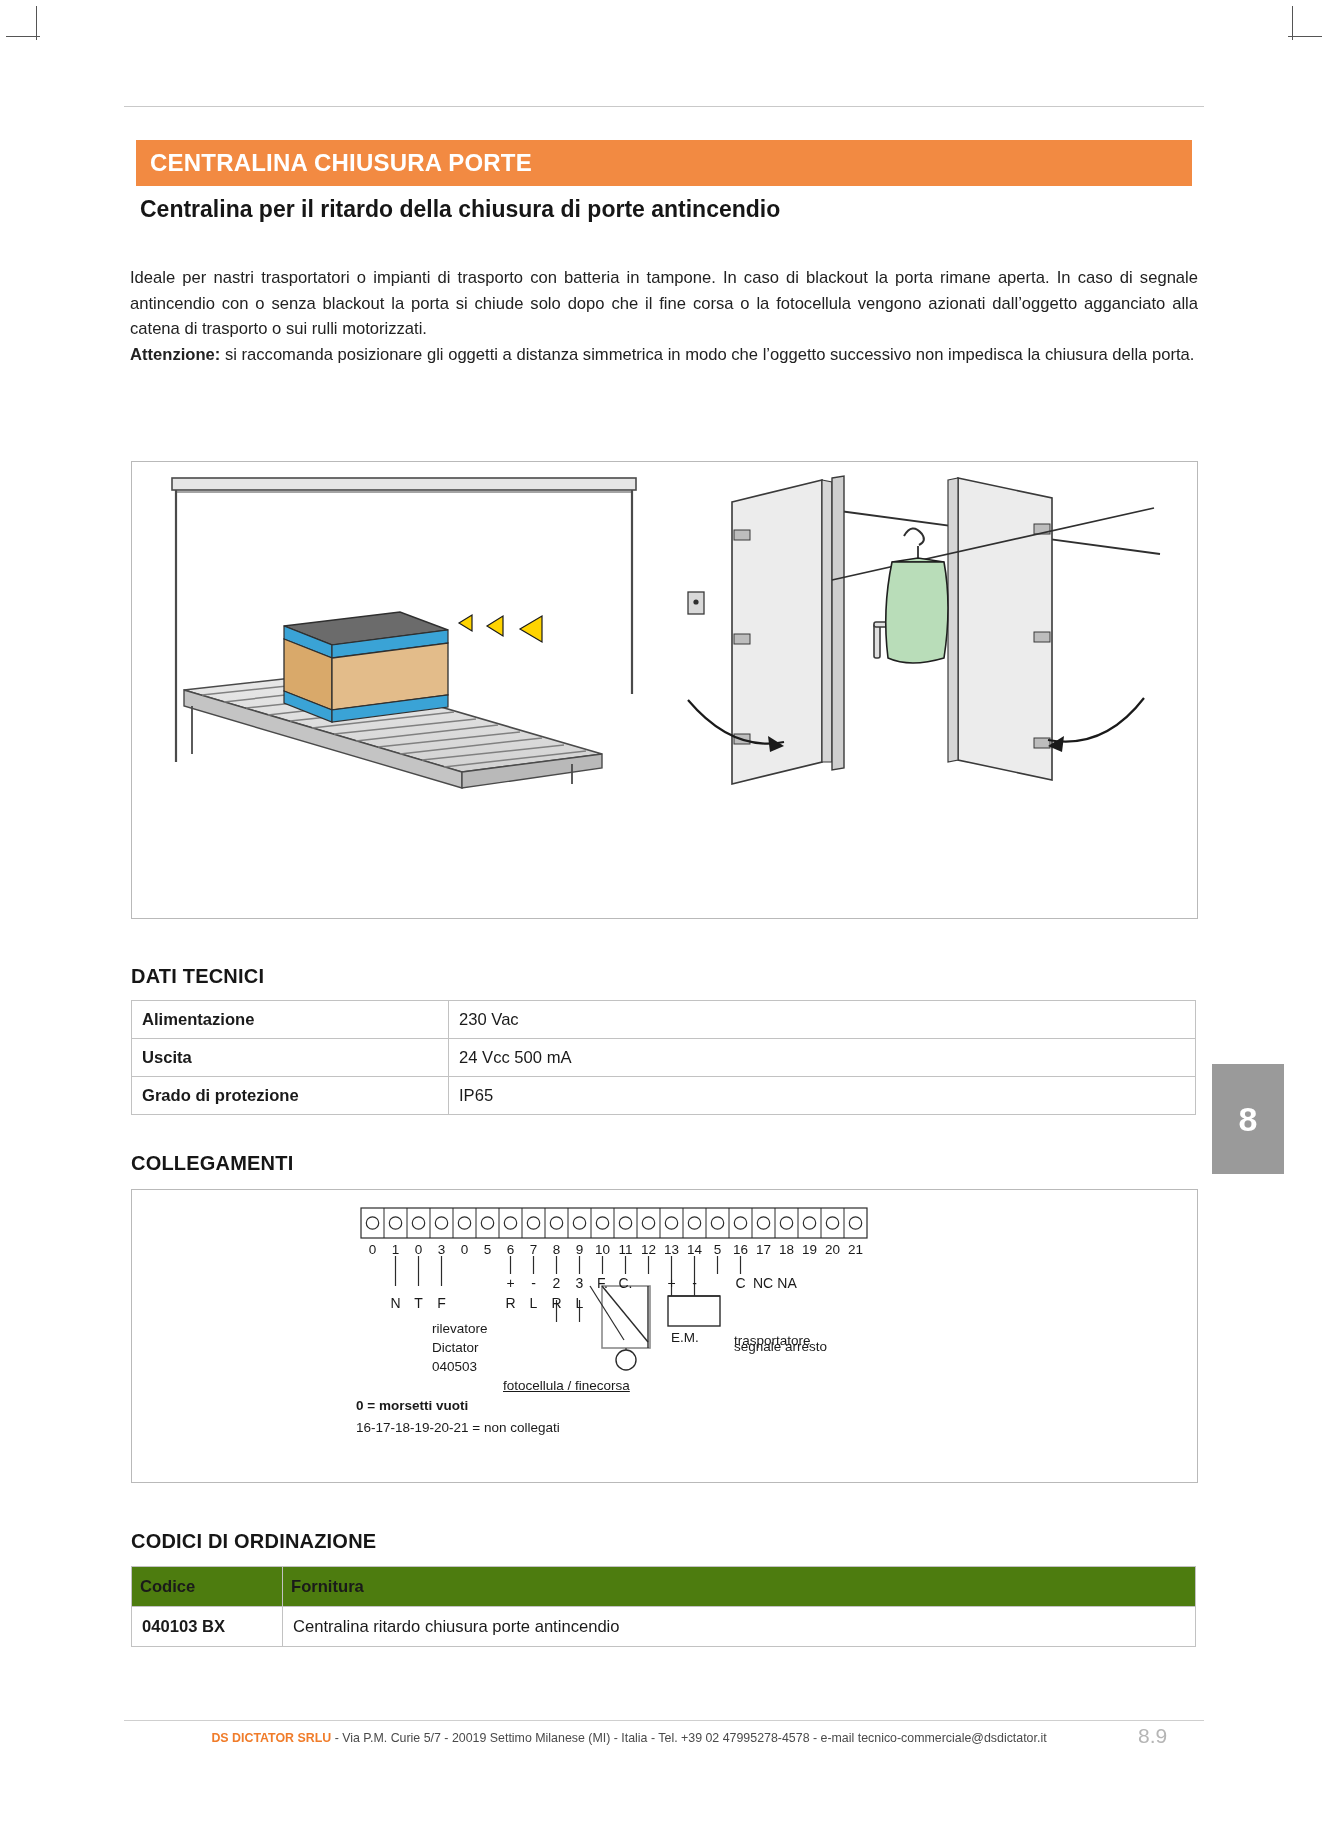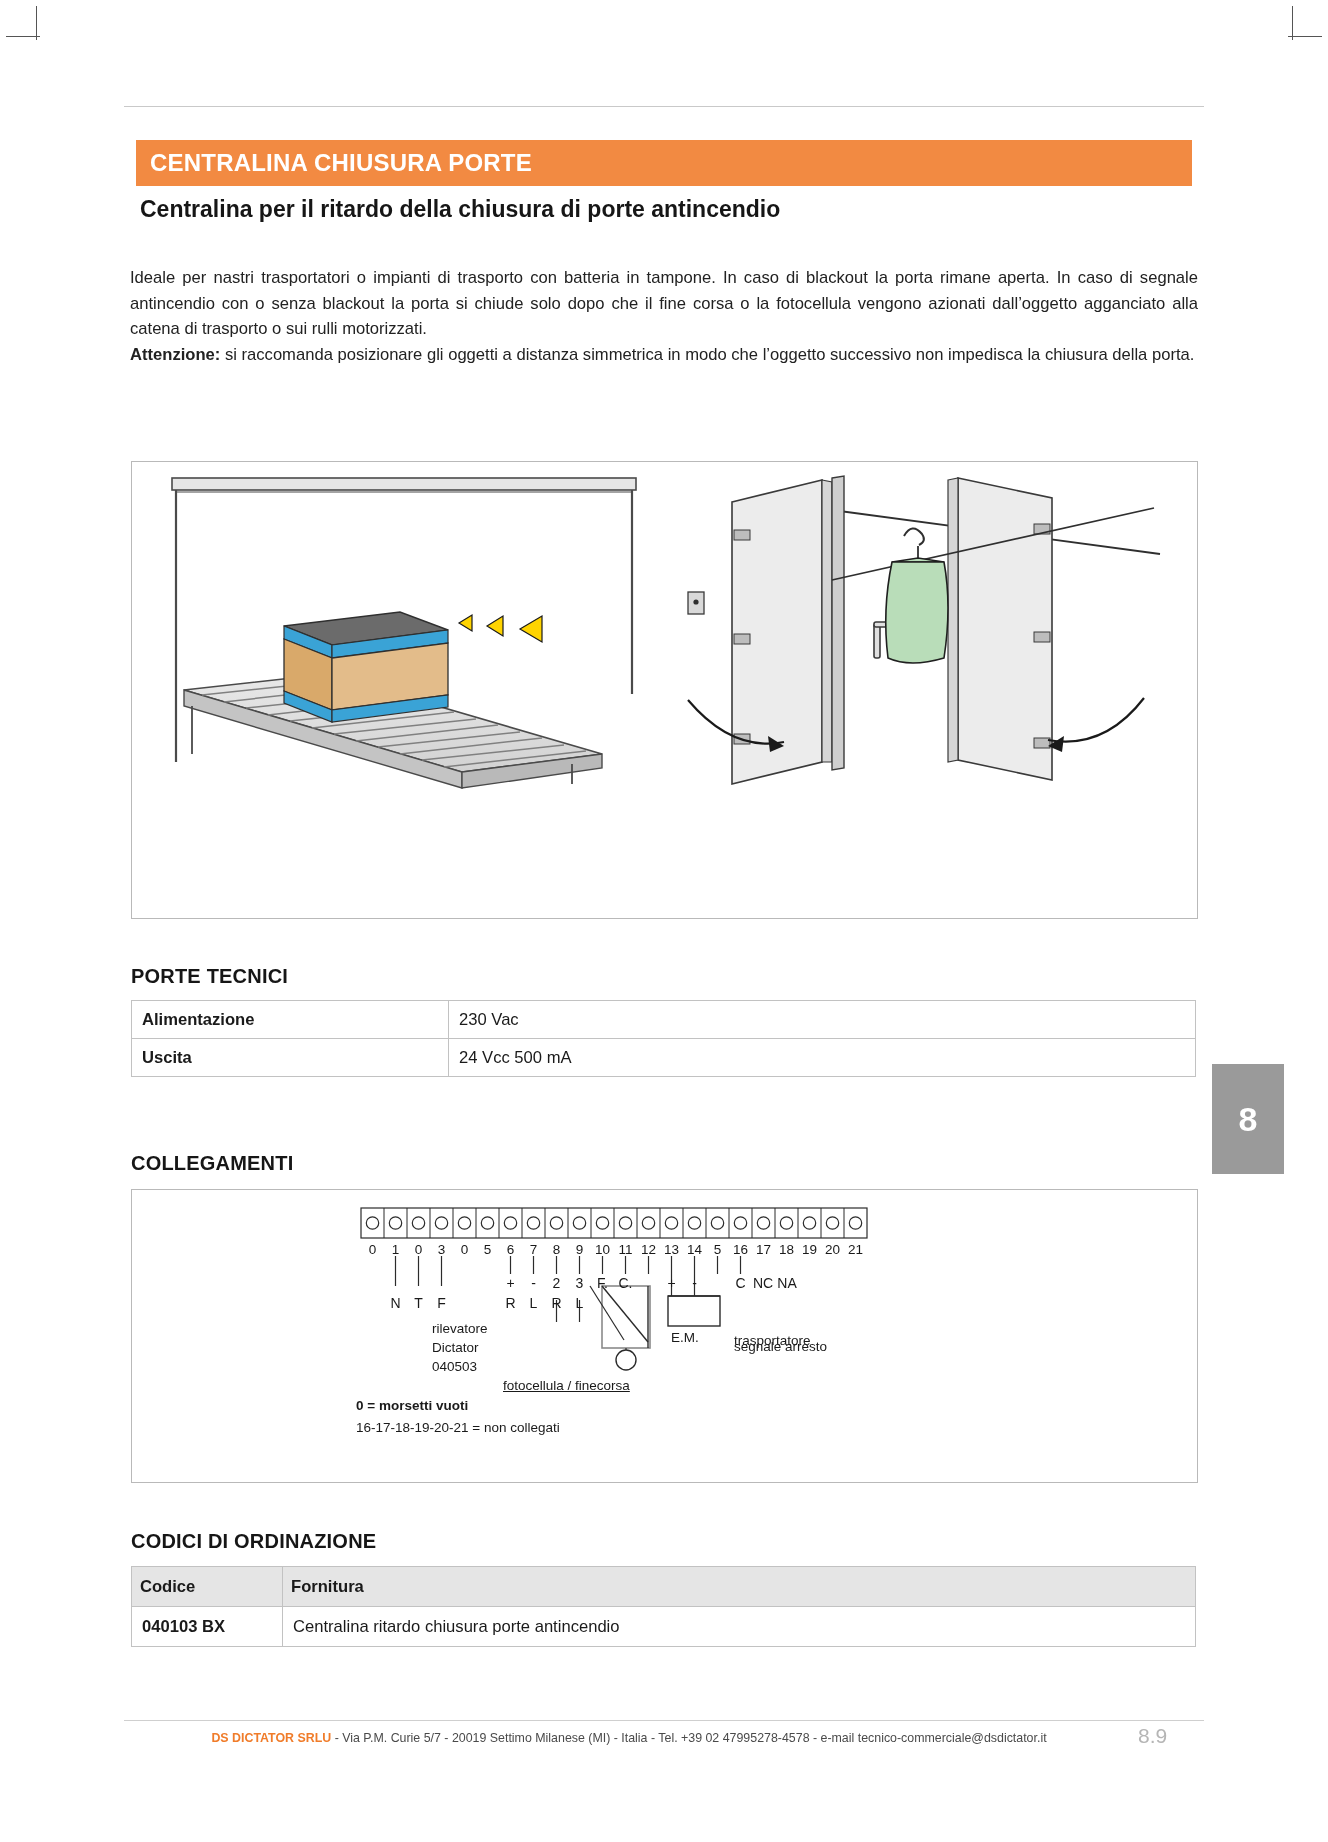--- a/index.html
+++ b/index.html
@@ -69,21 +69,21 @@
   }
   table.spec td, table.spec th {
     border:1px solid #c2c2c2; padding:7px 10px; text-align:left;
     font-weight:normal; vertical-align:middle;
   }
   #tbl-dati { left:131px; top:1000px; width:1065px; }
   #tbl-dati td.k { width:296px; font-weight:bold; }
   #tbl-dati td { height:23px; }
 
   #tbl-cod { left:131px; top:1566px; width:1065px; }
-  #tbl-cod th { background:#e5e5e5; font-weight:bold;padding-left:8px; }
+  #tbl-cod th { background:#4d7c0f; font-weight:bold;padding-left:8px; }
   #tbl-cod td.k, #tbl-cod th.k { width:130px; }
   #tbl-cod td.k { font-weight:bold; }
   #tbl-cod td, #tbl-cod th { height:25px; }
 
   
   .wire-box {
     position:absolute; left:131px; top:1189px; width:1065px; height:292px;
     border:1px solid #b9b9b9; background:#fff; overflow:hidden;
   }
 
@@ -240,31 +240,35 @@
 
     <g fill="none" stroke="#1a1a1a" stroke-width="2.2">
       <path d="M556 238 q44 52 96 42"></path>
       <path d="M1012 236 q-40 52 -96 42"></path>
     </g>
     <polygon points="652,284 636,274 638,290" fill="#1a1a1a"></polygon>
     <polygon points="916,284 932,274 930,290" fill="#1a1a1a"></polygon>
   </svg>
 </div>
 
-<div class="heading" id="h-dati">PORTE TECNICI</div>
+<div class="heading" id="h-dati">DATI TECNICI</div>
 
 <table class="spec" id="tbl-dati">
   <tbody>
       <tr>
     <td class="k">Alimentazione</td>
     <td>230 Vac</td>
   </tr>
   <tr>
     <td class="k">Uscita</td>
     <td>24 Vcc 500 mA</td>
+  </tr>
+  <tr>
+    <td class="k">Grado di protezione</td>
+    <td>IP65</td>
   </tr>
 </tbody>
   </table>
 
 <div class="heading" id="h-coll">COLLEGAMENTI</div>
 
 <div class="wire-box">
   <svg width="1065" height="292" viewBox="0 0 1065 292">
 
     <g id="strip" stroke="#2b2b2b" stroke-width="1.2" fill="#ffffff">

